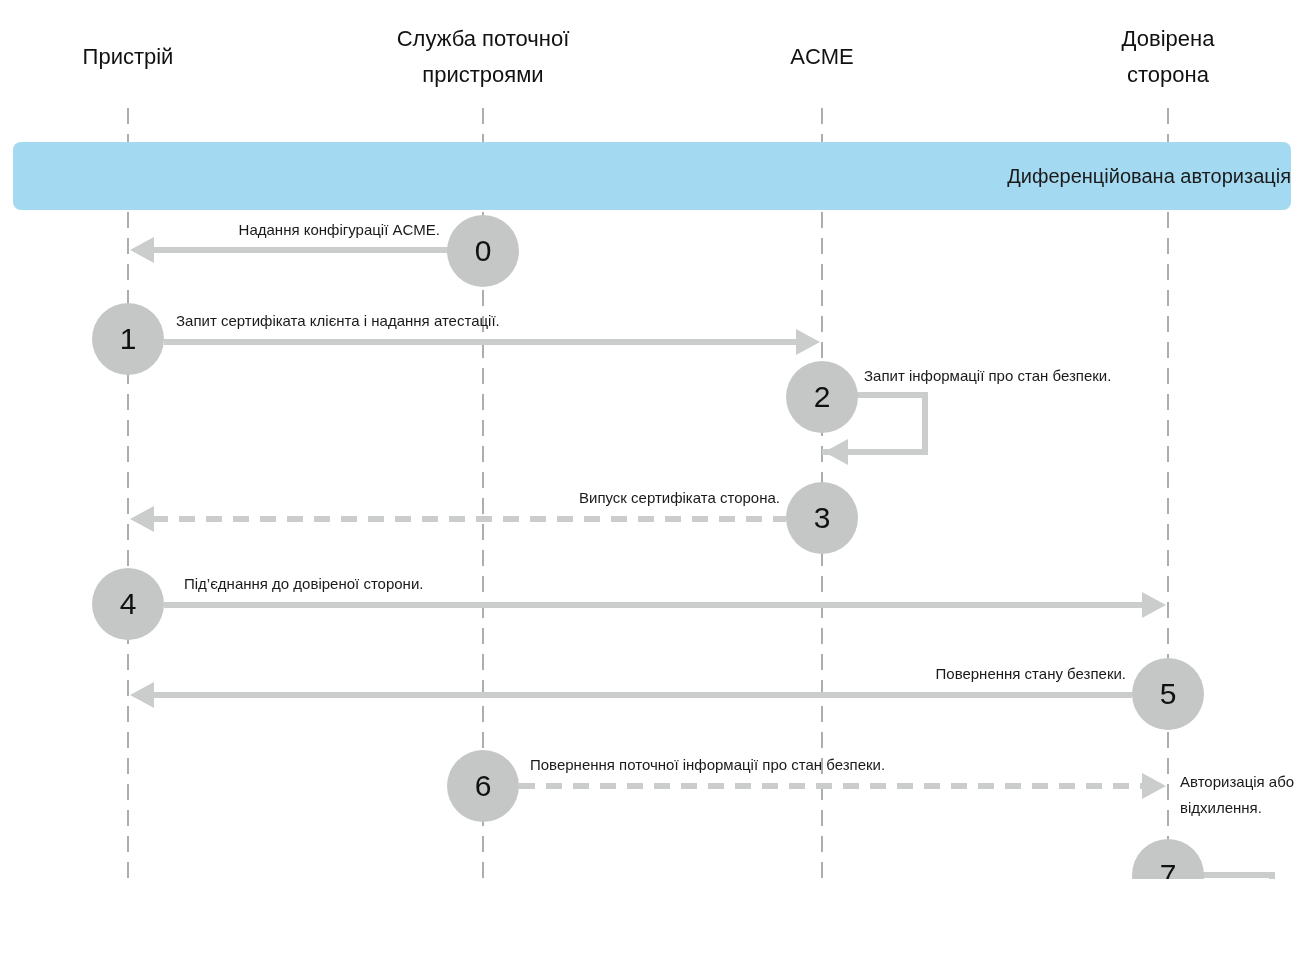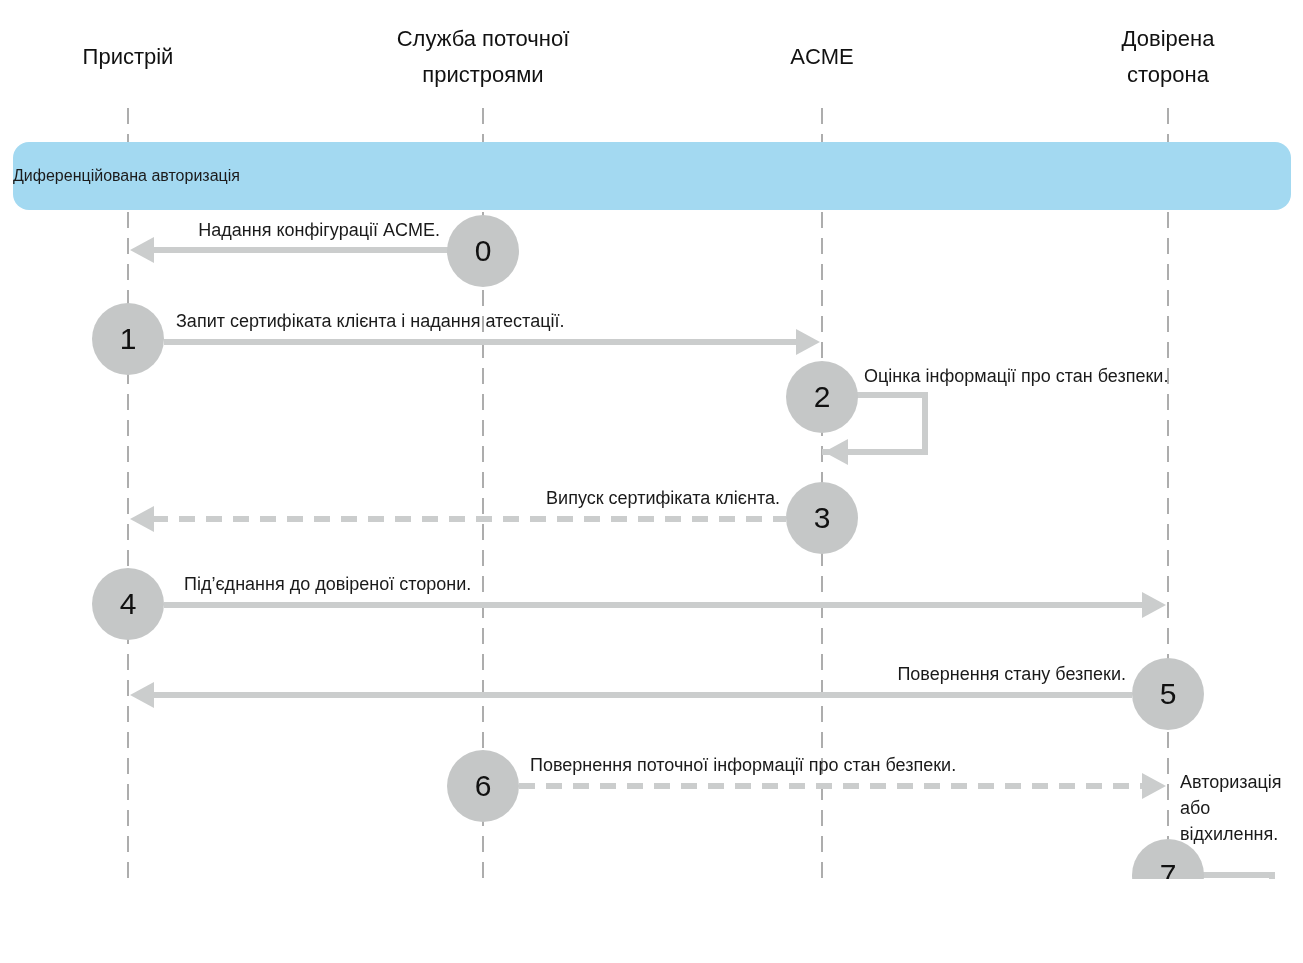--- a/index.html
+++ b/index.html
@@ -37,25 +37,25 @@
     color:#111;
   }
   
   .banner{
     position:absolute;
     left:13px;
     top:142px;
     width:1278px;
     height:68px;
     background:#a3d9f1;
-    border-radius:16px;
+    border-radius:8px;
     display:flex;
     align-items:center;
-    justify-content:flex-start;
-    font-size:16px;
+    justify-content:flex-end;
+    font-size:20px;
     font-weight:500;
     color:#1b1b1b;
   }
   
   .circle{
     position:absolute;
     width:72px;
     height:72px;
     border-radius:50%;
     background:#c5c7c7;
@@ -92,21 +92,21 @@
     position:absolute;
     box-sizing:border-box;
     border-top:6px solid #cbcdcd;
     border-right:6px solid #cbcdcd;
     border-bottom:6px solid #cbcdcd;
     z-index:1;
   }
   
   .msg{
     position:absolute;
-    font-size:18px;
+    font-size:15px;
     line-height:24px;
     white-space:nowrap;
     color:#1a1a1a;
     z-index:4;
   }
   .msg.right{ text-align:right; }
   .msg.wrap{ white-space:normal; line-height:26px;margin-top:9px; }
 </style>
 </head>
 <body>
@@ -130,26 +130,26 @@
   <div class="msg right" style="left:150px;width:290px;top:218px">Надання конфігурації ACME.</div>
   <div class="head left" style="left:130px;top:237px"></div>
   <div class="line" style="left:152px;width:296px;top:247px"></div>
   <div class="circle" style="left:447px;top:215px">0</div>
 
   <div class="msg" style="left:176px;top:309px">Запит сертифіката клієнта і надання атестації.</div>
   <div class="circle" style="left:92px;top:303px">1</div>
   <div class="line" style="left:164px;width:634px;top:339px"></div>
   <div class="head right" style="left:796px;top:329px"></div>
 
-  <div class="msg" style="left:864px;top:364px">Оцінка інформації про стан безпеки.</div>
+  <div class="msg" style="left:864px;top:364px">Запит інформації про стан безпеки.</div>
   <div class="loop" style="left:822px;top:392px;width:106px;height:63px"></div>
   <div class="head left" style="left:824px;top:439px"></div>
   <div class="circle" style="left:786px;top:361px">2</div>
 
-  <div class="msg right" style="left:480px;width:300px;top:486px">Випуск сертифіката клієнта.</div>
+  <div class="msg right" style="left:480px;width:300px;top:486px">Випуск сертифіката сторона.</div>
   <div class="head left" style="left:130px;top:506px"></div>
   <div class="line dashed" style="left:152px;width:634px;top:516px"></div>
   <div class="circle" style="left:786px;top:482px">3</div>
 
   <div class="msg" style="left:184px;top:572px">Під’єднання до довіреної сторони.</div>
   <div class="circle" style="left:92px;top:568px">4</div>
   <div class="line" style="left:164px;width:980px;top:602px"></div>
   <div class="head right" style="left:1142px;top:592px"></div>
 
   <div class="msg right" style="left:826px;width:300px;top:662px">Повернення стану безпеки.</div>

